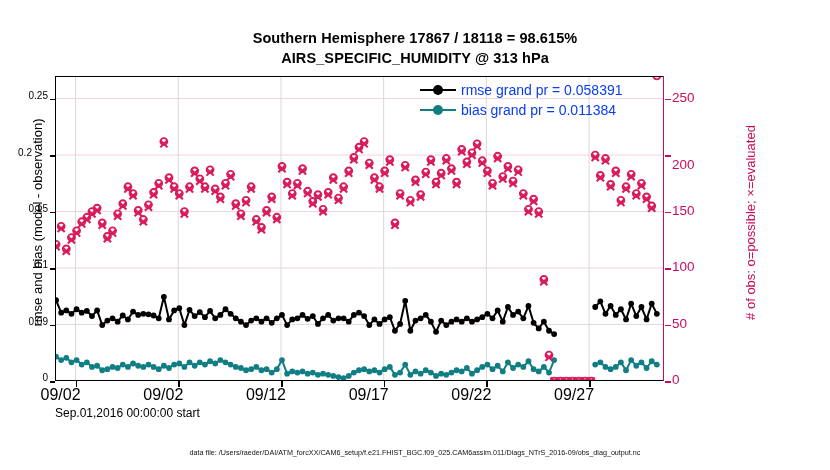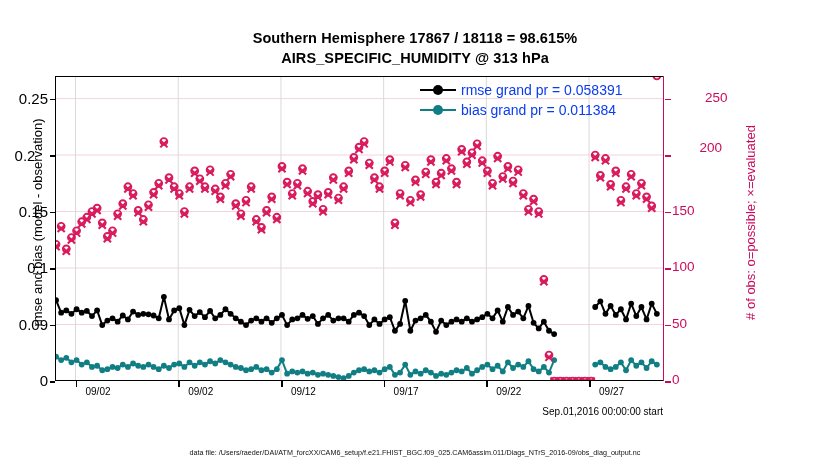--- a/index.html
+++ b/index.html
@@ -49,39 +49,39 @@
     height: 305px;
     background: #cc0a5b;
   }
   svg.plotsvg {
     position: absolute;
     left: 0;
     top: 0;
   }
   .ytick-left {
     position: absolute;
-    font-size: 15px;
+    font-size: 10px;
     color: #000000;
     text-align: right;
     width: 46px;
     left: 2px;
   }
   .ytick-right {
     position: absolute;
     font-size: 13.5px;
     color: #cc0a5b;
     text-align: left;
     left: 672px;
     width: 50px;
   }
   .xtick {
     position: absolute;
-    font-size: 10px;
+    font-size: 16px;
     color: #000000;
-    text-align: right;
+    text-align: left;
     width: 70px;
     top: 386px;
   }
   #ylabel-left {
     position: absolute;
     left: -113px;
     top: 215px;
     width: 300px;
     text-align: center;
     font-size: 13px;
@@ -96,22 +96,22 @@
     text-align: center;
     font-size: 13px;
     color: #cc0a5b;
     transform: rotate(-90deg);
   }
   #xlabel {
     position: absolute;
     left: 55px;
     top: 406px;
     width: 608px;
-    text-align: right;
-    font-size: 10px;
+    text-align: left;
+    font-size: 12px;
     color: #000000;
   }
   #footer {
     position: absolute;
     left: 0;
     top: 448px;
     width: 830px;
     text-align: center;
     font-size: 7.2px;
     color: #111111;
@@ -780,23 +780,23 @@
       <div class="ytick-left" style="top: 89.5926px;">0.25</div>
       <div style="position: absolute; left: 50px; top: 98.5926px; width: 5px; height: 1.6px; background: rgb(0, 0, 0);"></div>
       <div class="ytick-right" style="top: 372px;">0</div>
       <div style="position: absolute; left: 665px; top: 381px; width: 6px; height: 1.6px; background: rgb(204, 10, 91);"></div>
       <div class="ytick-right" style="top: 315.519px;">50</div>
       <div style="position: absolute; left: 665px; top: 324.519px; width: 6px; height: 1.6px; background: rgb(204, 10, 91);"></div>
       <div class="ytick-right" style="top: 259.037px;">100</div>
       <div style="position: absolute; left: 665px; top: 268.037px; width: 6px; height: 1.6px; background: rgb(204, 10, 91);"></div>
       <div class="ytick-right" style="top: 202.556px;">150</div>
       <div style="position: absolute; left: 665px; top: 211.556px; width: 6px; height: 1.6px; background: rgb(204, 10, 91);"></div>
-      <div class="ytick-right" style="top: 140px; text-align: right;">200</div>
+      <div class="ytick-right" style="top: 157px;">200</div>
       <div style="position: absolute; left: 665px; top: 155.074px; width: 6px; height: 1.6px; background: rgb(204, 10, 91);"></div>
-      <div class="ytick-right" style="top: 89.5926px; margin-left: 33px;">250</div>
+      <div class="ytick-right" style="top: 89.5926px;">250</div>
       <div style="position: absolute; left: 665px; top: 98.5926px; width: 6px; height: 1.6px; background: rgb(204, 10, 91);"></div>
       <div class="xtick" style="left: 40.5405px;">09/02</div>
       <div style="position: absolute; left: 75.5405px; top: 381px; width: 1.6px; height: 6px; background: rgb(0, 0, 0);"></div>
       <div class="xtick" style="left: 143.243px;">09/02</div>
       <div style="position: absolute; left: 178.243px; top: 381px; width: 1.6px; height: 6px; background: rgb(0, 0, 0);"></div>
       <div class="xtick" style="left: 245.946px;">09/12</div>
       <div style="position: absolute; left: 280.946px; top: 381px; width: 1.6px; height: 6px; background: rgb(0, 0, 0);"></div>
       <div class="xtick" style="left: 348.649px;">09/17</div>
       <div style="position: absolute; left: 383.649px; top: 381px; width: 1.6px; height: 6px; background: rgb(0, 0, 0);"></div>
       <div class="xtick" style="left: 451.351px;">09/22</div>

